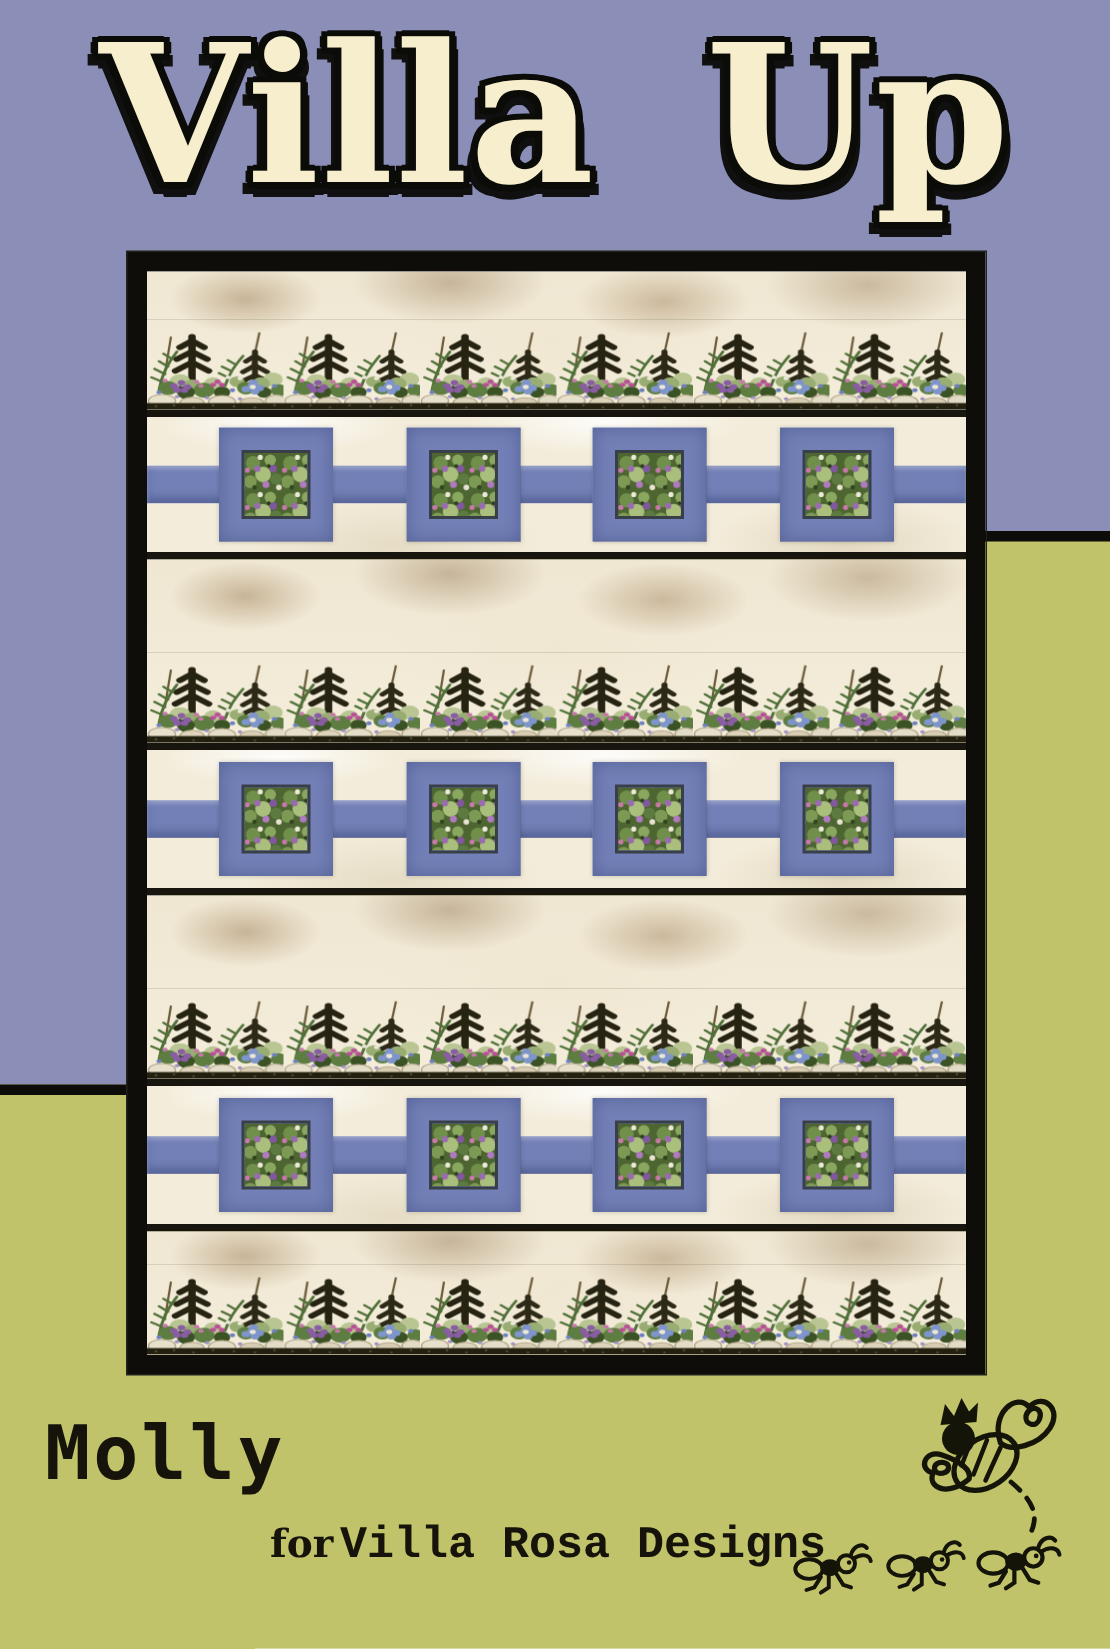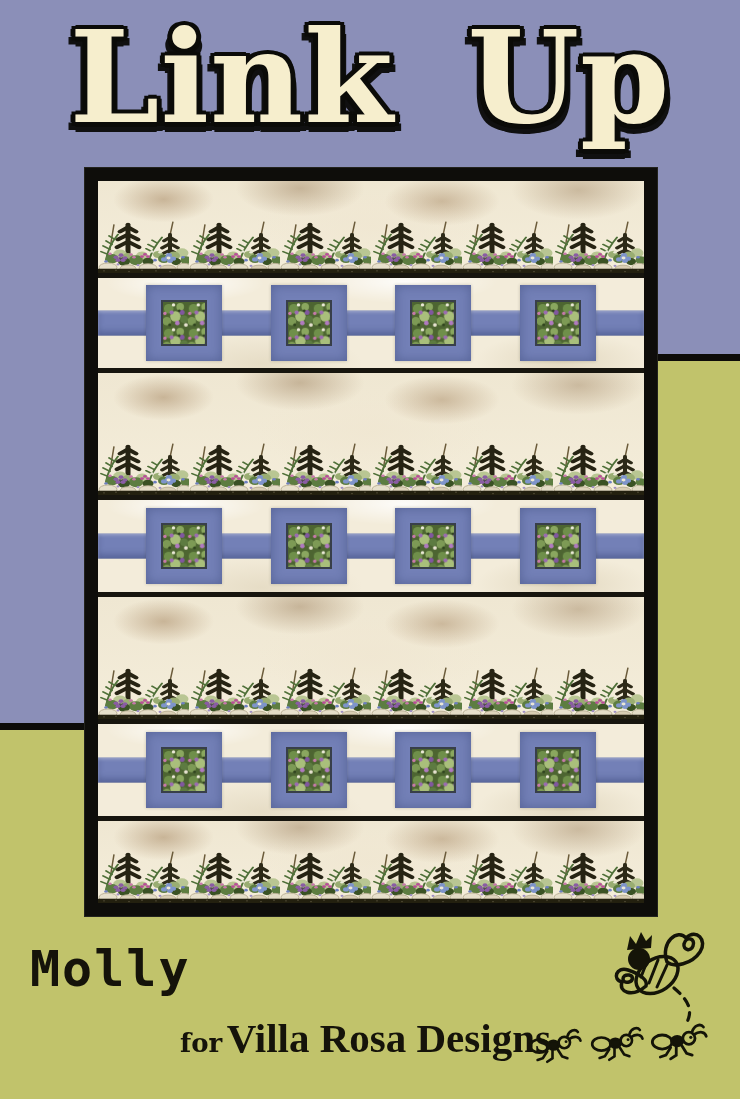--- a/index.html
+++ b/index.html
@@ -57,21 +57,21 @@
     box-shadow:inset 0 0 12px rgba(40,52,100,.4), 0 0 3px rgba(60,60,40,.25);
     display:flex;align-items:center;justify-content:center;}
   .center{width:42px;height:42px;outline:2px solid rgba(25,28,14,.65);}
 
   
   .author{position:absolute;left:30px;top:944px;display:flex;flex-direction:column;
     font-family:"DejaVu Sans Mono",monospace;font-weight:700;font-size:50px;line-height:50px;
     letter-spacing:2px;color:#15130a;justify-content:center;}
   .brandline{position:absolute;left:180px;top:1014px;white-space:nowrap;color:#15130a;}
   .for{font-family:"DejaVu Serif",serif;font-size:26px;font-weight:700;letter-spacing:0;text-align:right;}
-  .brand{font-family:Liberation Serif, serif;font-size:41px;font-weight:600;letter-spacing:0;}
+  .brand{font-family:Liberation Mono, monospace;font-size:30px;font-weight:600;letter-spacing:0;}
 
   
   .bee{position:absolute;left:602px;top:924px;width:110px;height:112px;}
   .ants{position:absolute;left:528px;top:1018px;width:182px;height:52px;}
 
   .defs-only{position:absolute;width:0;height:0;}
 </style>
 </head>
 <body>
 
@@ -198,21 +198,21 @@
     </symbol>
   </defs>
 </svg>
 
 <div class="canvas">
   <div class="bg-purple-top"></div>
   <div class="divider-right"></div>
   <div class="bg-purple-left"></div>
   <div class="divider-left"></div>
 
-  <h1 class="title">Link Up</h1>
+  <h1 class="title">Villa Up</h1>
 
   <figure class="quilt" aria-label="Photo of a quilt with alternating floral garden border strips and chain-link rows of periwinkle squares with floral centers on a cream background, framed in black">
     <div class="quilt-rows">
         <div class="row floral">
     <svg class="foliage" viewBox="0 0 546 84" preserveAspectRatio="none">
       <rect width="546" height="84" fill="url(#pat-foliage)"></rect>
     </svg>
   </div>
         <div class="row link">
     <div class="band"></div>

